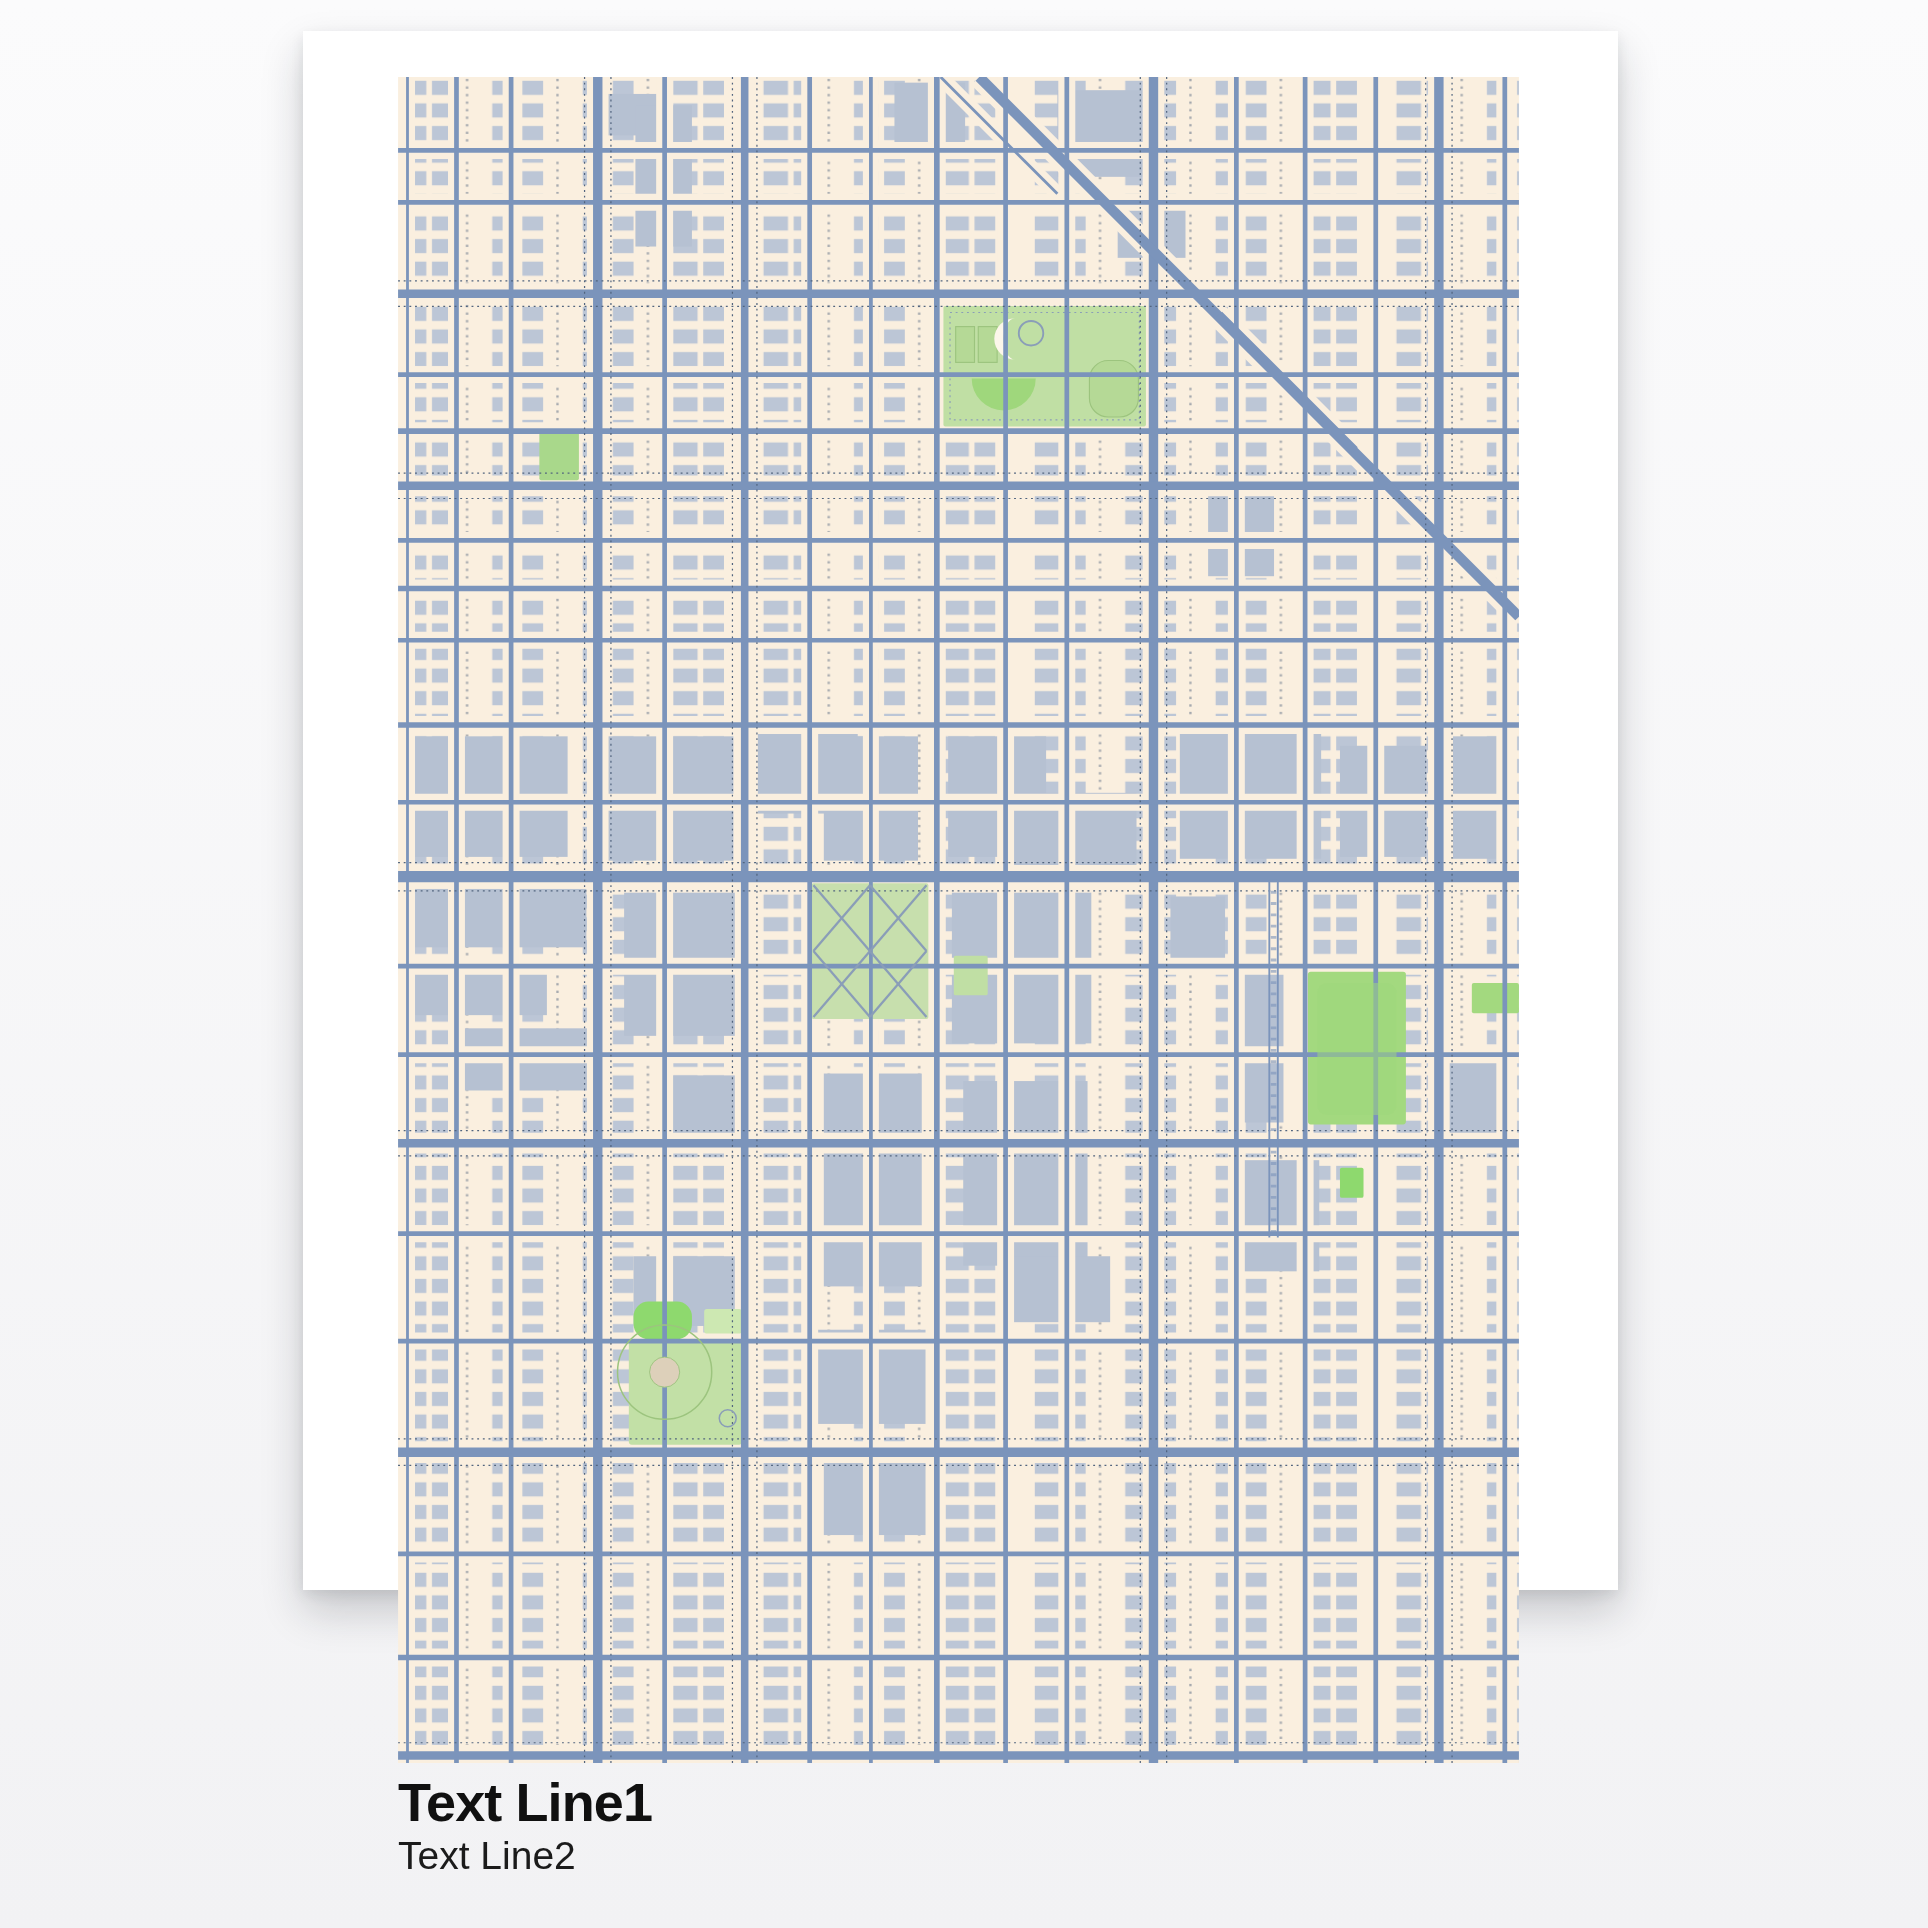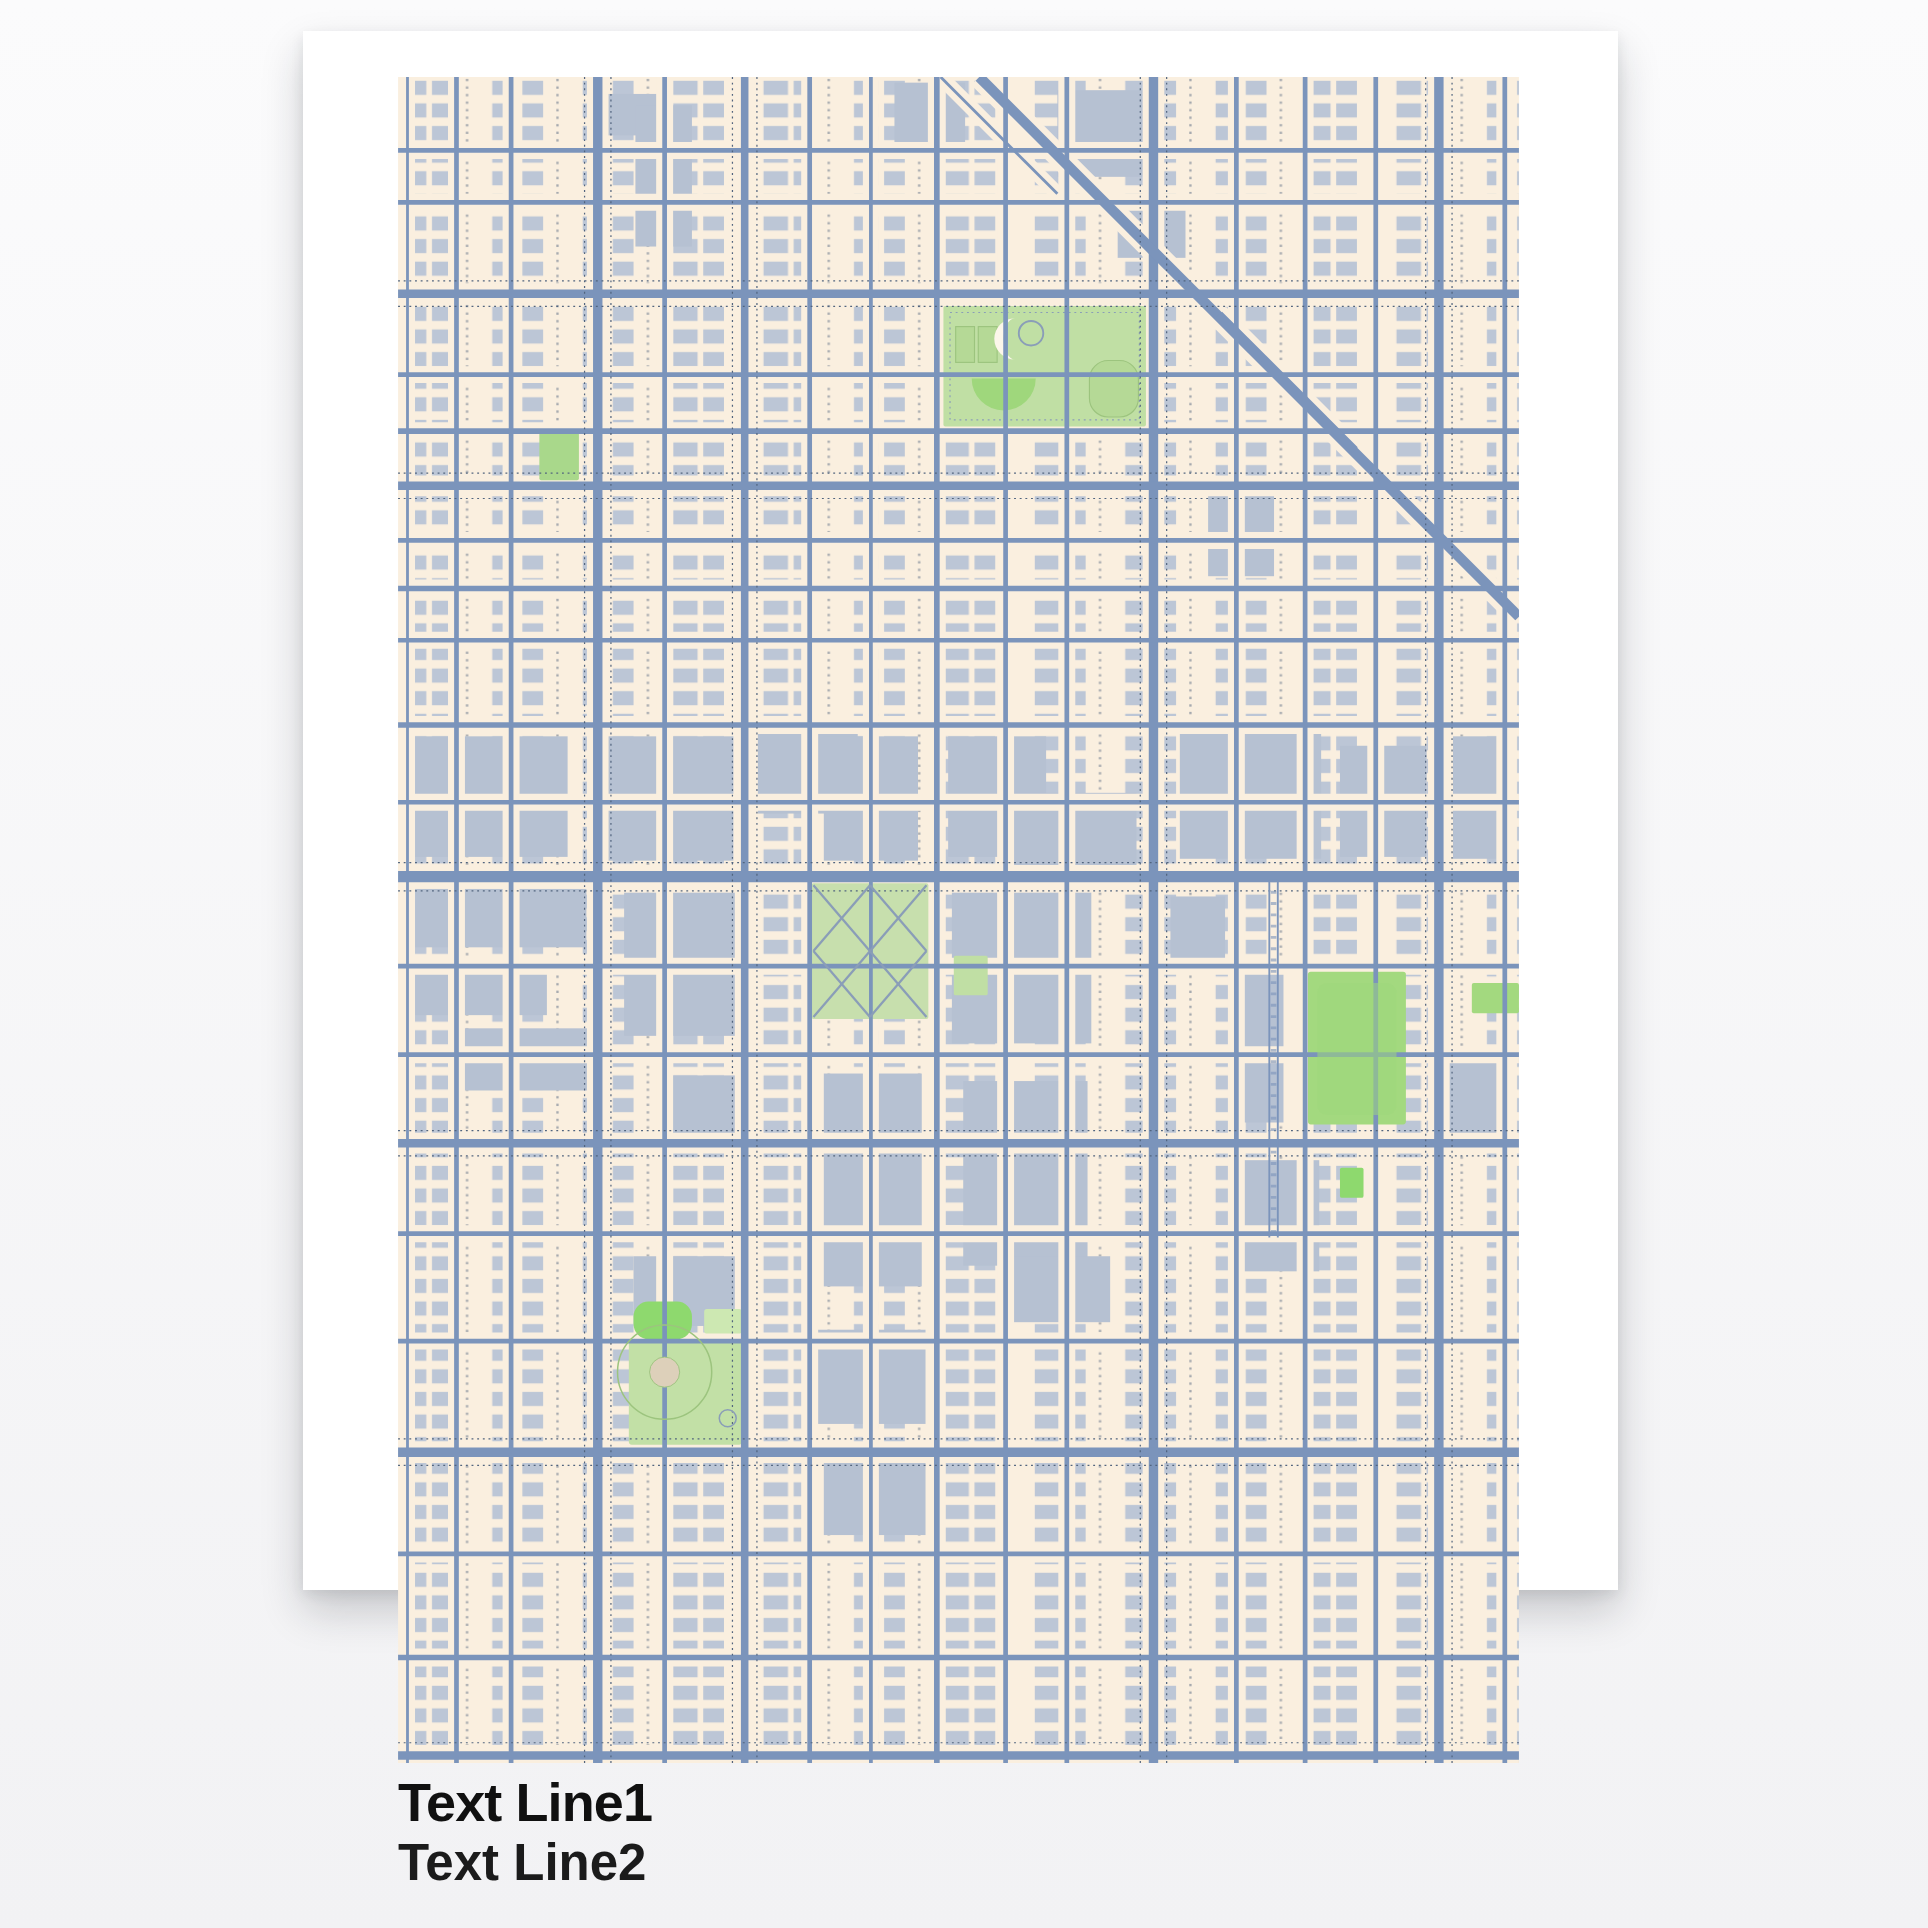--- a/index.html
+++ b/index.html
@@ -3,21 +3,21 @@
 <meta charset="utf-8">
 <style>
   html,body{margin:0;padding:0;}
   body{width:1928px;height:1928px;overflow:hidden;font-family:"Liberation Sans",sans-serif;}
   .page{position:relative;width:1928px;height:1928px;background:linear-gradient(180deg,#fbfbfc 0%,#f2f2f4 100%);}
   .poster{position:absolute;background:#ffffff;box-shadow:0 21px 40px rgba(25,28,38,.20),0 4.7px 13px rgba(25,28,38,.09);}
   .map-wrap{position:absolute;}
   .map-wrap svg{display:block;}
   .caption{position:absolute;color:#131313;}
   .caption .line1{margin:0;font-size:54px;line-height:1.05;font-weight:700;letter-spacing:-0.9px;color:#101010;}
-  .caption .line2{margin:5.6px 0 0 0;font-size:51px;line-height:1.05;font-weight:700;letter-spacing:0;color:#1b1b1b;}
+  .caption .line2{margin:5.6px 0 0 0;font-size:39px;line-height:1.05;font-weight:400;letter-spacing:0;color:#1b1b1b;}
 </style>
 </head>
 <body>
 
 <div class="page">
   <div class="poster" style="left: 303px; top: 31px; width: 1315px; height: 1559px; background: rgb(255, 255, 255);">
     <div class="map-wrap" style="left: 95px; top: 46px; width: 1121px; height: 1686px;">
       <svg xmlns="http://www.w3.org/2000/svg" viewBox="0 0 1190 1790" width="1121" height="1686">
           <defs>
             <pattern id="bld" width="96" height="24" patternUnits="userSpaceOnUse">

